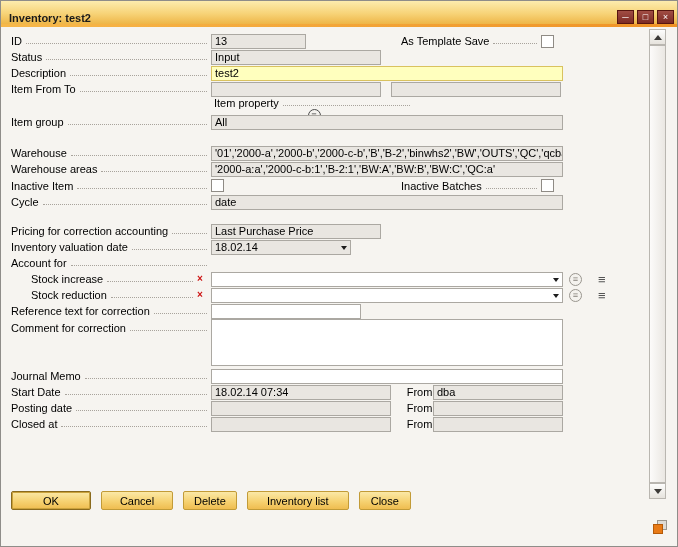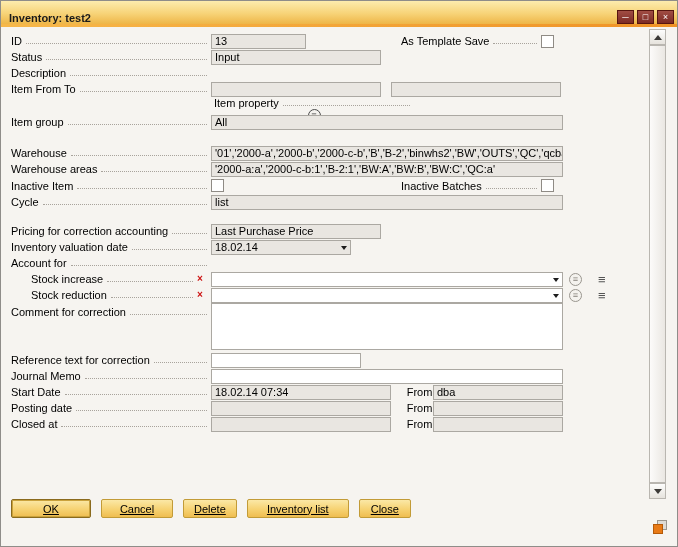--- a/index.html
+++ b/index.html
@@ -86,21 +86,21 @@
     background: linear-gradient(180deg,#fdfdfc,#e6e3dd); border: 1px solid #b9b6b0;
     display: flex; align-items: center; justify-content: center;
   }
   .sbtn.up { top: 0; } .sbtn.down { bottom: 0; }
   .tri-up { width:0;height:0;border-left:4px solid transparent;border-right:4px solid transparent;border-bottom:5px solid #3c3a37; }
   .tri-down { width:0;height:0;border-left:4px solid transparent;border-right:4px solid transparent;border-top:5px solid #3c3a37; }
   .sthumb { position: absolute; top: 16px; left: 0; width: 17px; height: 438px;
     background: linear-gradient(90deg,#fcfbfa,#eae7e2); border: 1px solid #b9b6b0; }
 
   
-  .btnbar { position: absolute; left: 10px; bottom: 28px; display: flex; gap: 10px; text-decoration: underline; }
+  .btnbar { position: absolute; left: 10px; bottom: 36px; display: flex; gap: 10px; }
   .btn {
     height: 19px; padding: 0 10px;
     background: linear-gradient(180deg,#fbe8a6 0%, #f6d272 55%, #efbd50 100%);
     border: 1px solid #c29b37; border-radius: 2px;
     font-family: "Liberation Sans", sans-serif; font-size: 11px; color: #000;
     display: inline-flex; align-items: center; justify-content: center;
     cursor: default;
   }
   .btn.default { border-color: #8a6a1d; box-shadow: 0 0 0 1px #caa23c inset; min-width: 80px; }
   .btn.w-cancel { min-width: 72px; } .btn.w-delete { min-width: 49px; }
@@ -149,20 +149,21 @@
       <span class="lbl">
           <span>Status</span>
         </span>
       <div class="fld w170">Input</div>
     </div>
 
     <div class="row">
       <span class="lbl">
           <span>Description</span>
         </span>
+      <input class="fld hl w352" value="test2" style="">
     </div>
 
     <div class="row">
       <span class="lbl">
           <span>Item From To</span>
         </span>
       <div class="fld w170"></div>
       <div class="fld w170 ml10"></div>
     </div>
 
@@ -206,21 +207,21 @@
             <span>Inactive Batches</span>
           </span>
         <span class="cb"></span>
       </span>
     </div>
 
     <div class="row">
       <span class="lbl">
           <span>Cycle</span>
         </span>
-      <div class="fld w352">list</div>
+      <div class="fld w352">date</div>
     </div>
 
     <div class="gap13"></div>
 
     <div class="row">
       <span class="lbl">
           <span>Pricing for correction accounting</span>
         </span>
       <div class="fld w170">Last Purchase Price</div>
     </div>
@@ -260,32 +261,32 @@
         </span>
       <span class="redx">×</span>
       <div class="fld edit dd w352">
         <span></span>
         <span class="arr"></span>
       </div>
       <span class="circ gray" style="margin-left:6px;">≡</span>
       <span class="ham" style="margin-left:16px;">≡</span>
     </div>
 
+    <div class="row">
+      <span class="lbl">
+          <span>Reference text for correction</span>
+        </span>
+      <input class="fld edit w150" value="" style="">
+    </div>
+
     <div class="row tall">
       <span class="lbl">
           <span>Comment for correction</span>
         </span>
       <textarea class="fld edit" style=""></textarea>
-    </div>
-
-    <div class="row">
-      <span class="lbl">
-          <span>Reference text for correction</span>
-        </span>
-      <input class="fld edit w150" value="" style="">
     </div>
 
     <div class="row">
       <span class="lbl">
           <span>Journal Memo</span>
         </span>
       <input class="fld edit w352" value="" style="">
     </div>
 
     <div class="row">

